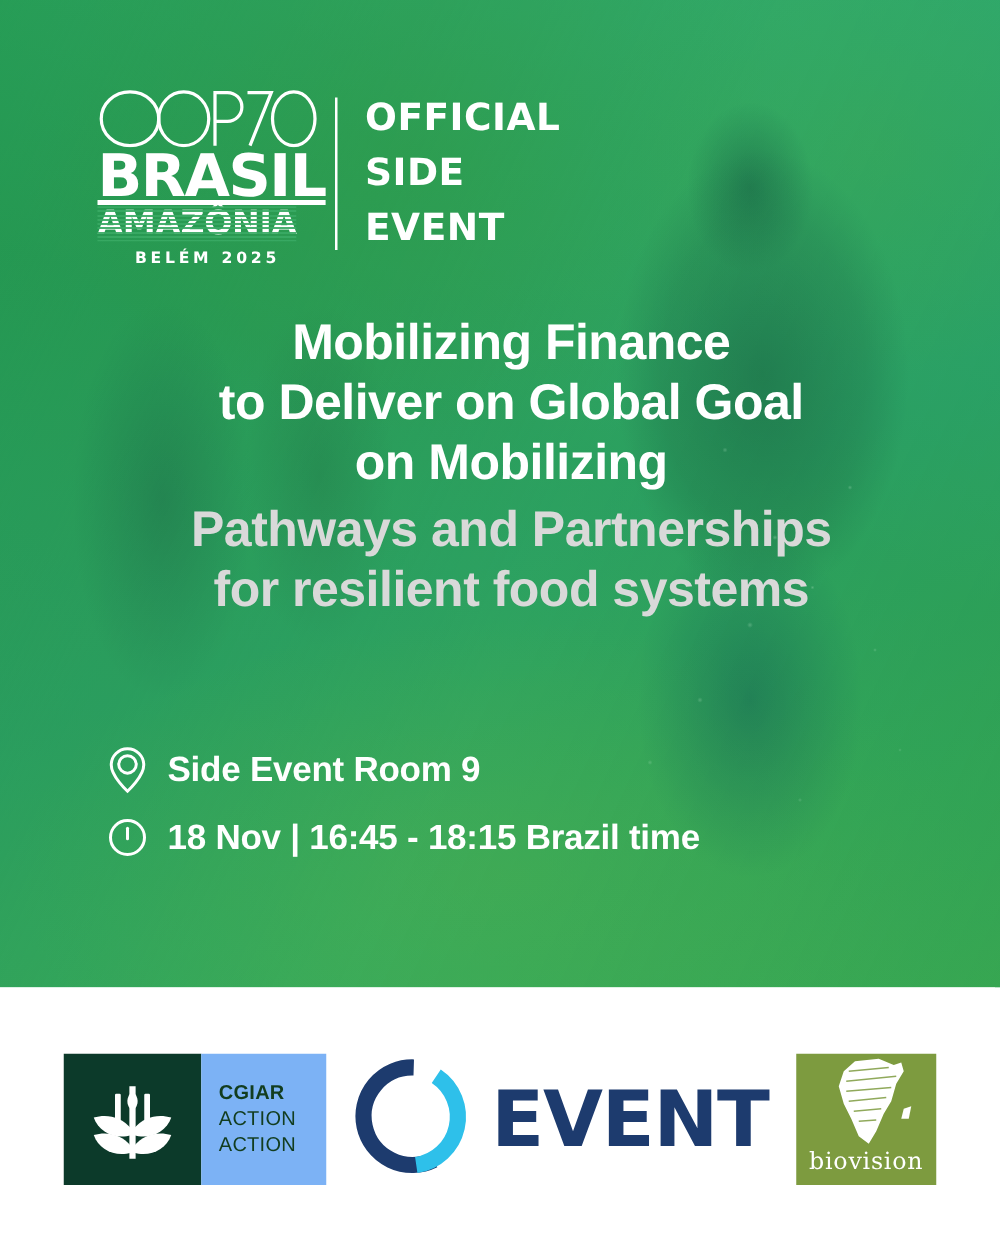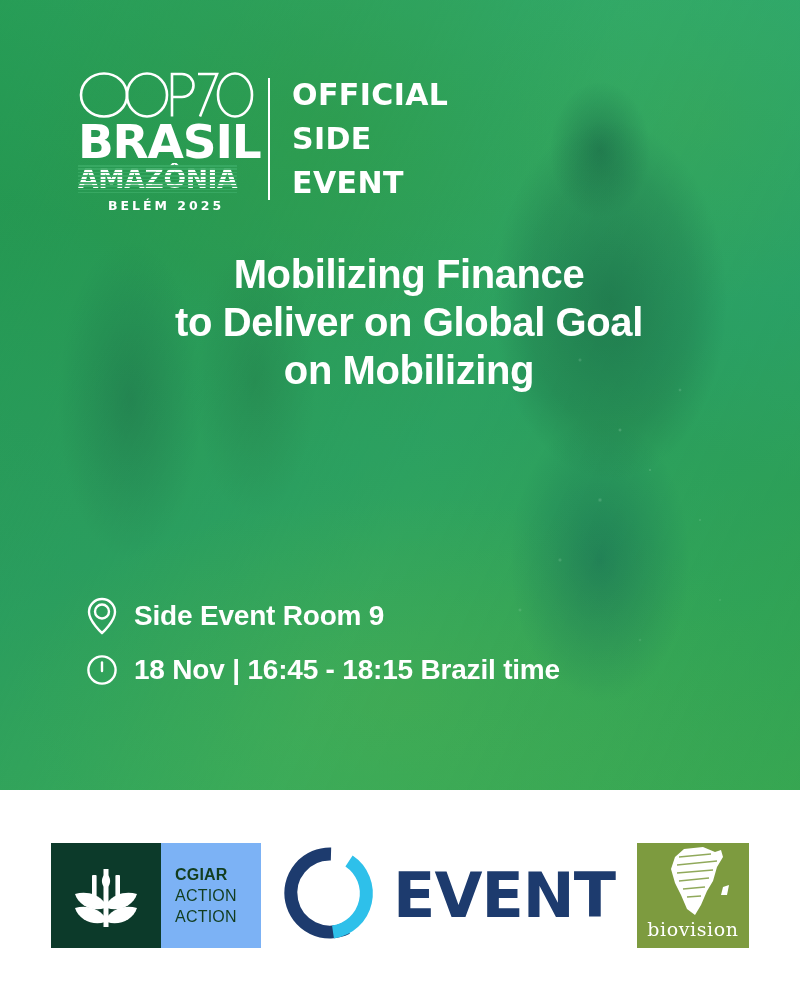--- a/index.html
+++ b/index.html
@@ -49,21 +49,21 @@
   .wash2{position:absolute;inset:0;
     background:linear-gradient(200deg, rgba(60,200,150,.30) 0%, rgba(70,190,90,.14) 45%, rgba(90,200,110,.22) 100%);}
 
   .hero-inner{position:absolute;inset:0;}
 
   
   .lockup{position:absolute;left:78px;top:72px;display:flex;align-items:flex-start;}
   .cop-block{width:176px;}
   .cop30{display:block;height:46px;}
   .brasil{font-weight:bold;font-size:47px;line-height:44px;letter-spacing:-1.2px;
-    color:#fff;font-family:"DejaVu Sans", sans-serif;margin-top:2px;}
+    color:#fff;font-family:"DejaVu Sans", sans-serif;margin-top:2px;text-decoration:underline;}
   .amazonia{position:relative;display:inline-block;font-weight:bold;font-size:26.5px;
     line-height:28px;letter-spacing:-0.3px;color:#fff;font-family:"DejaVu Sans", sans-serif;margin-top:1px;}
   .amazonia::after{content:"";position:absolute;inset:0;
     background:repeating-linear-gradient(to bottom, rgba(57,170,100,.92) 0px, rgba(57,170,100,.92) 1.6px, rgba(0,0,0,0) 1.6px, rgba(0,0,0,0) 3.4px);
     pointer-events:none;}
   .belem{color:#fff;font-size:12.5px;font-weight:bold;letter-spacing:3.0px;
     text-align:center;width:176px;margin-top:5px;font-family:"DejaVu Sans", sans-serif;}
 
   .divider{width:2px;height:122px;background:#fff;margin:6px 22px 0 14px;}
 
@@ -133,20 +133,24 @@
           <div class="official">OFFICIAL</div>
           <div class="official">SIDE</div>
           <div class="official">EVENT</div>
         </div>
       </div>
 
       <div class="title">
         <div class="t-line">Mobilizing Finance</div>
         <div class="t-line">to Deliver on Global Goal</div>
         <div class="t-line">on Mobilizing</div>
+        <div class="sub-wrap">
+          <div class="s-line">Pathways and Partnerships</div>
+          <div class="s-line">for resilient food systems</div>
+        </div>
       </div>
 
       <div class="meta">
         <div class="meta-row">
           <span class="meta-ic">
             <svg width="30" height="38" viewBox="0 0 30 38">
               <path d="M15 2 C7.8 2 2 7.8 2 15 c0 9.2 13 21 13 21 s13 -11.8 13 -21 C28 7.8 22.2 2 15 2 Z" fill="none" stroke="#fff" stroke-width="2.4"></path>
               <circle cx="15" cy="14.5" r="7" fill="none" stroke="#fff" stroke-width="2.4"></circle>
             </svg>
           </span>

